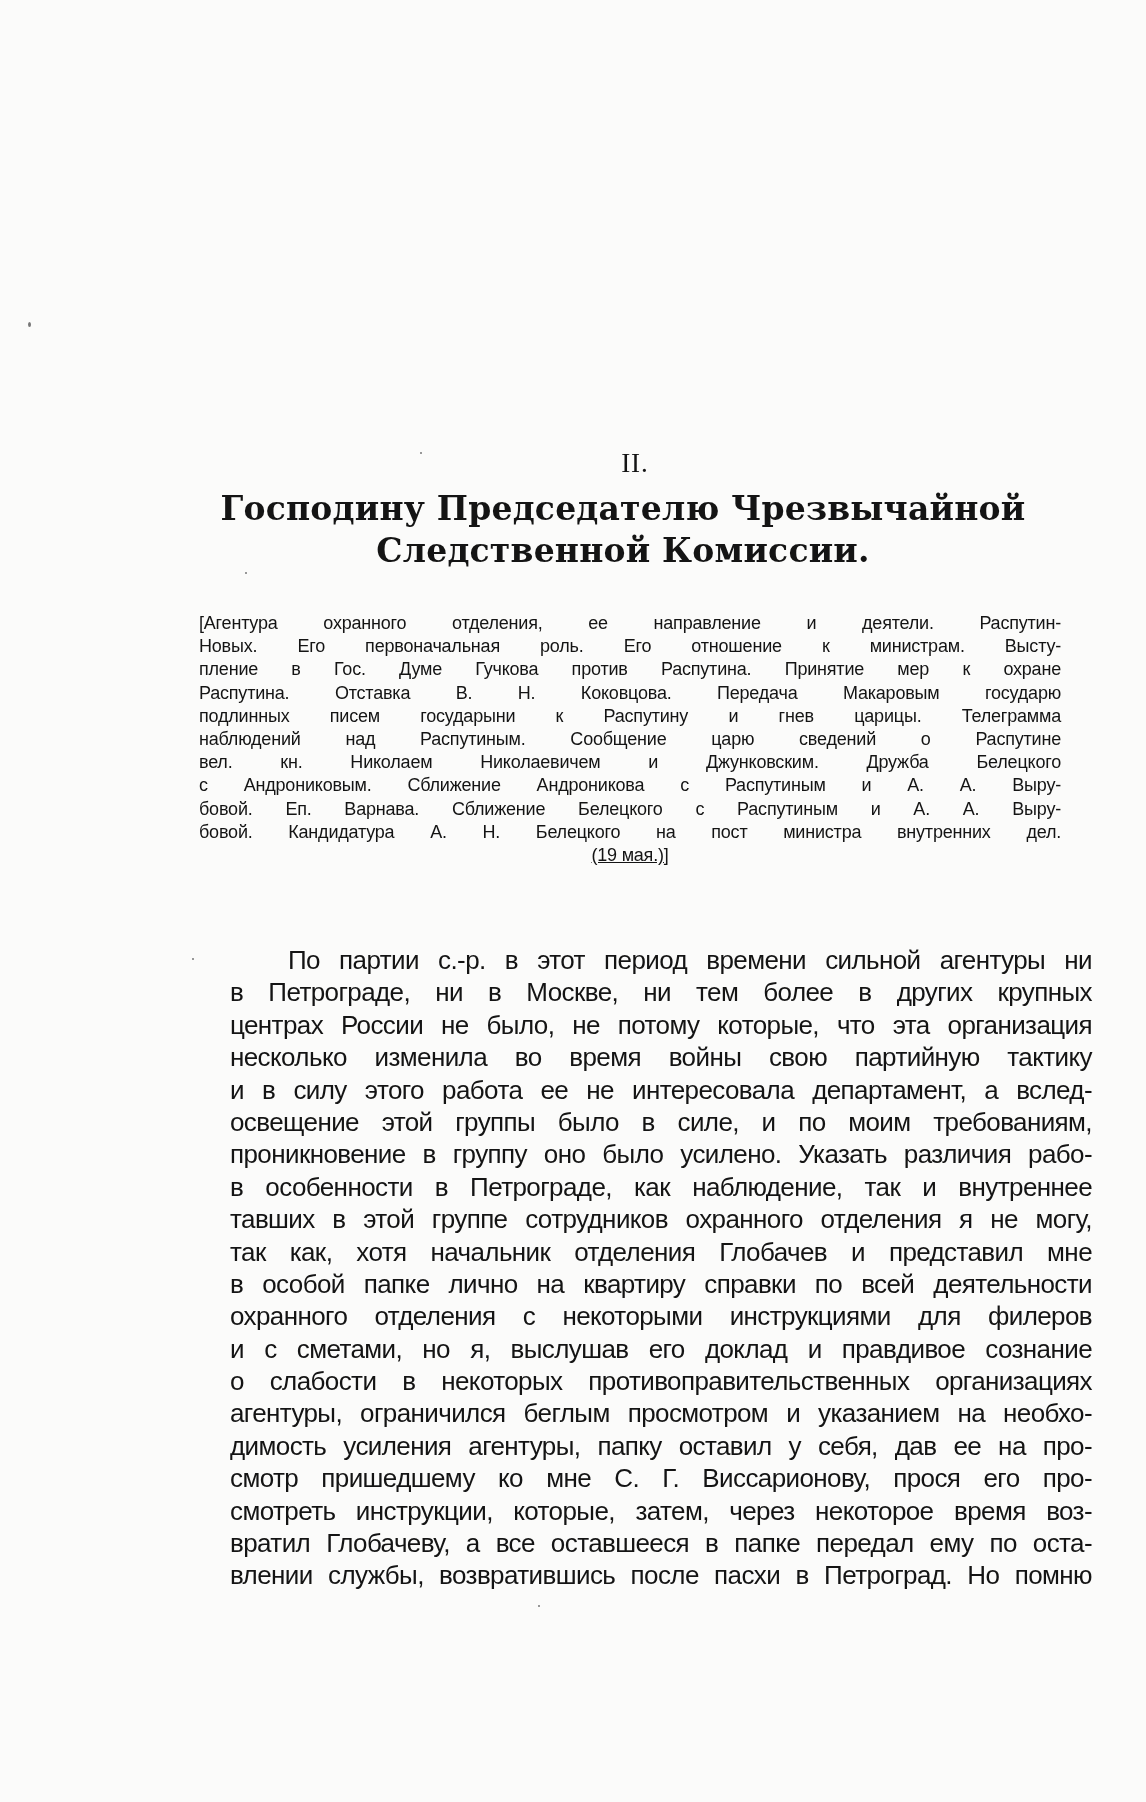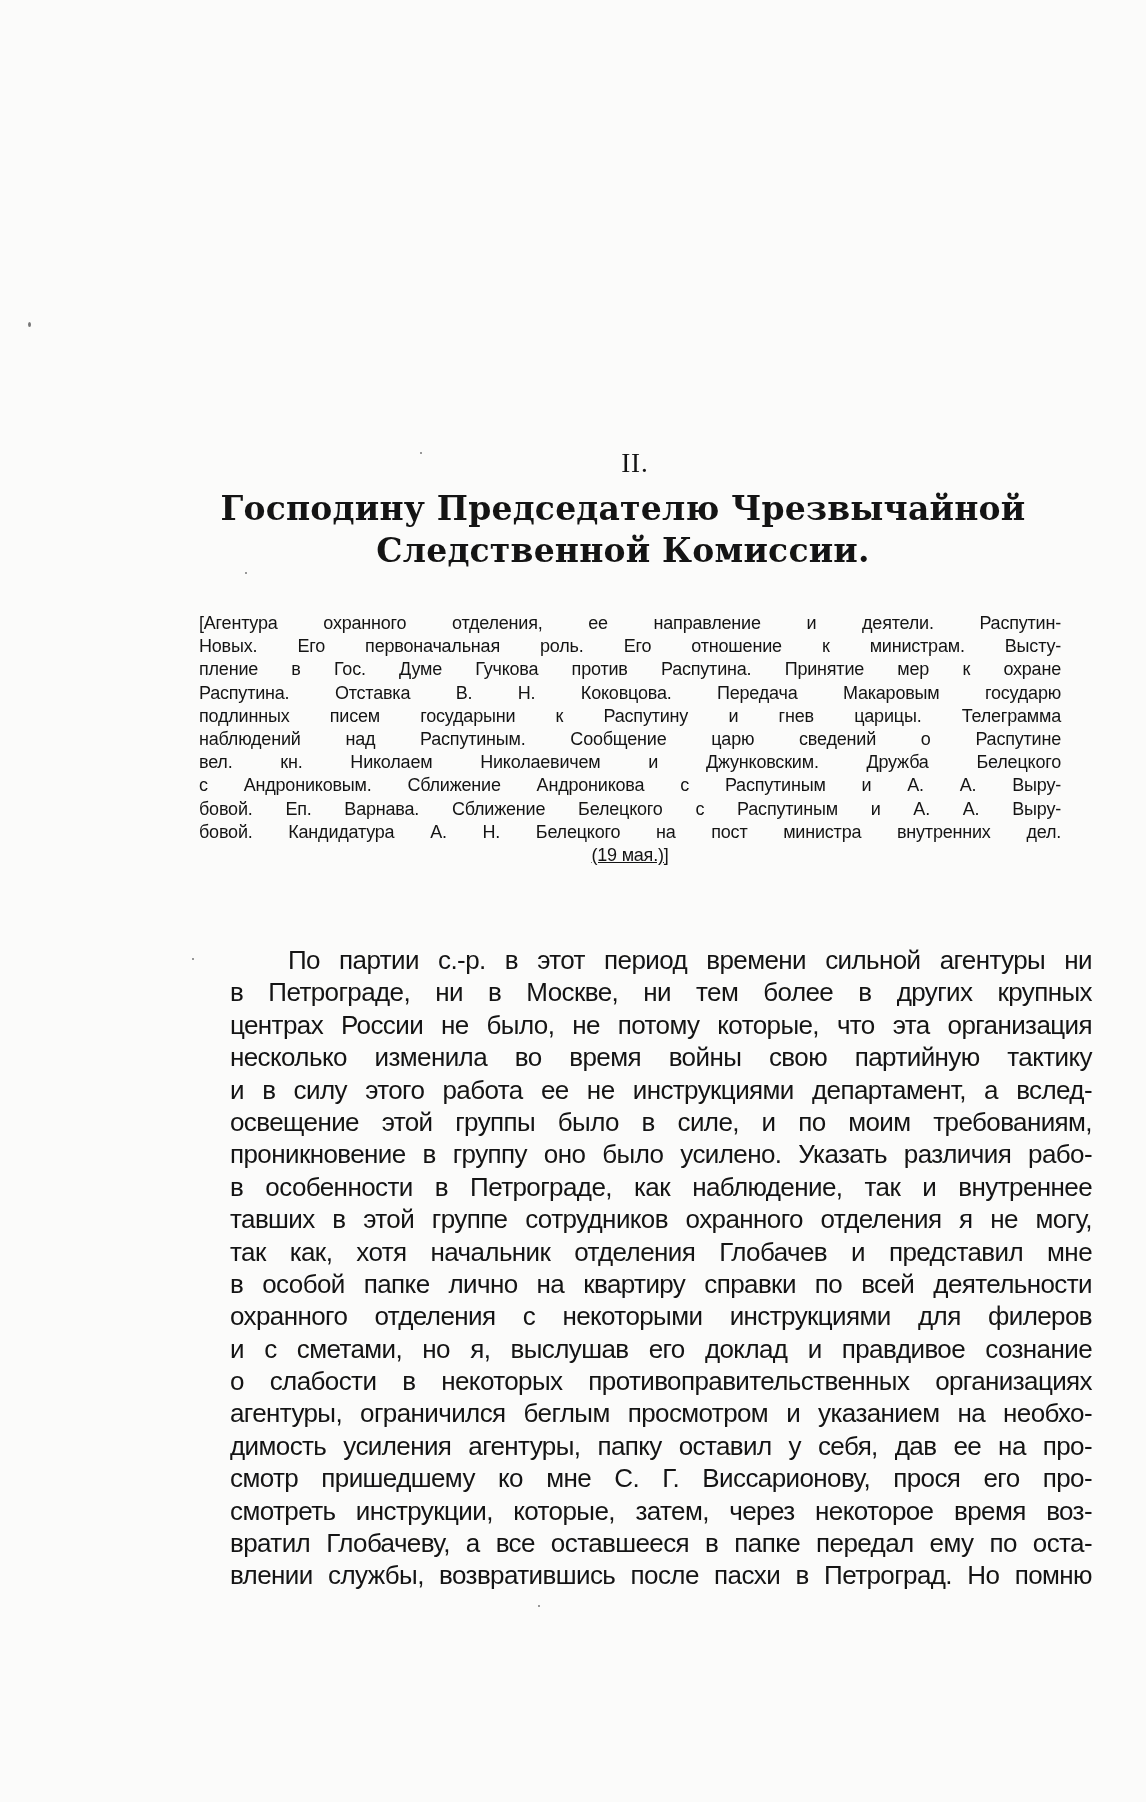--- a/index.html
+++ b/index.html
@@ -118,21 +118,21 @@
     <span class="line">бовой. Еп. Варнава. Сближение Белецкого с Распутиным и А. А. Выру-</span>
     <span class="line">бовой. Кандидатура А. Н. Белецкого на пост министра внутренних дел.</span>
     <span class="line center">(19 мая.)]</span>
   </div>
 
   <div class="body-text">
     <span class="line first">По партии с.-р. в этот период времени сильной агентуры ни</span>
     <span class="line">в Петрограде, ни в Москве, ни тем более в других крупных</span>
     <span class="line">центрах России не было, не потому которые, что эта организация</span>
     <span class="line">несколько изменила во время войны свою партийную тактику</span>
-    <span class="line">и в силу этого работа ее не инструкциями департамент, а вслед-</span>
+    <span class="line">и в силу этого работа ее не интересовала департамент, а вслед-</span>
     <span class="line">освещение этой группы было в силе, и по моим требованиям,</span>
     <span class="line">проникновение в группу оно было усилено. Указать различия рабо-</span>
     <span class="line">в особенности в Петрограде, как наблюдение, так и внутреннее</span>
     <span class="line">тавших в этой группе сотрудников охранного отделения я не могу,</span>
     <span class="line">так как, хотя начальник отделения Глобачев и представил мне</span>
     <span class="line">в особой папке лично на квартиру справки по всей деятельности</span>
     <span class="line">охранного отделения с некоторыми инструкциями для филеров</span>
     <span class="line">и с сметами, но я, выслушав его доклад и правдивое сознание</span>
     <span class="line">о слабости в некоторых противоправительственных организациях</span>
     <span class="line">агентуры, ограничился беглым просмотром и указанием на необхо-</span>

